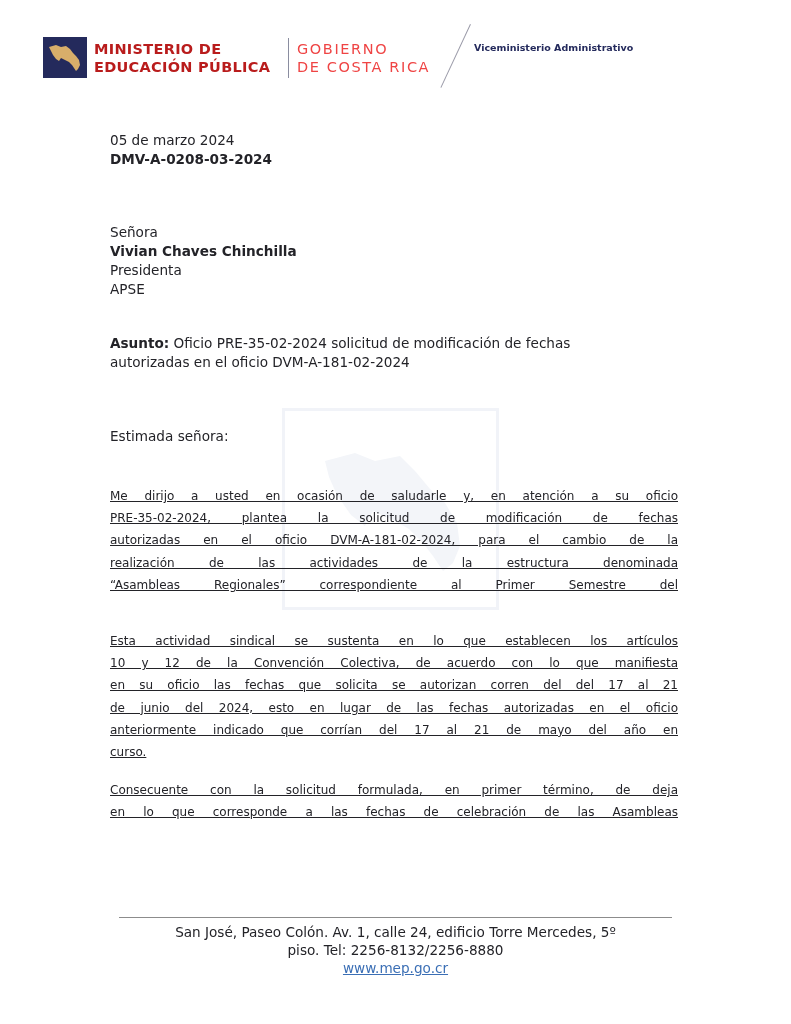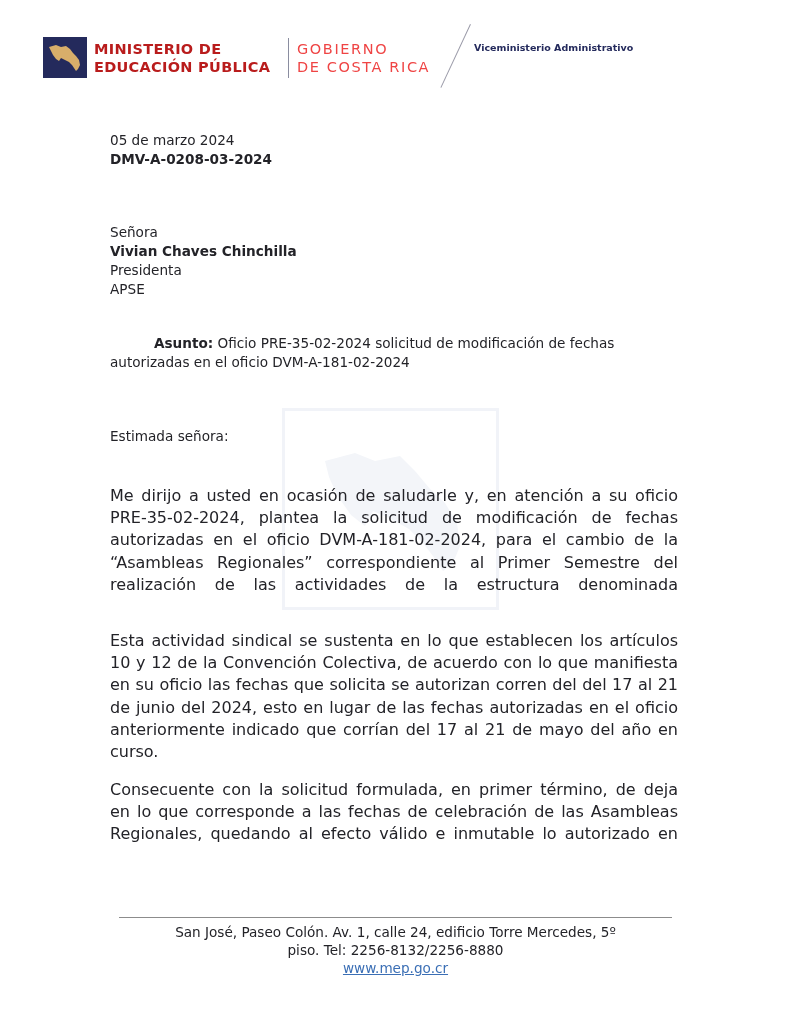--- a/index.html
+++ b/index.html
@@ -14,21 +14,21 @@
   .gobierno { position: absolute; left: 297px; top: 40px; color: #ef4444; font-size: 14.5px; line-height: 18px; letter-spacing: 1.6px; font-family: "DejaVu Sans", sans-serif; font-weight: normal; }
   .slash { position: absolute; left: 430px; top: 24px; width: 1px; height: 70px; background: #9a9aa8; transform: rotate(25deg); transform-origin: top left; left: 470px; }
   .vicemin { position: absolute; left: 474px; top: 42px; font-size: 9.5px; font-weight: bold; color: #242a5c; font-family: "DejaVu Sans", sans-serif; }
 
   .watermark { position: absolute; left: 282px; top: 408px; width: 217px; height: 202px; border: 3px solid #f1f3f8; background: #ffffff; }
   .watermark svg { position: absolute; left: 20px; top: 20px; }
 
   .content { position: absolute; left: 110px; top: 0; width: 568px; font-family: "DejaVu Sans", sans-serif; font-size: 13.6px; color: #232328; }
   .line { position: absolute; left: 0; white-space: nowrap; }
   .bold { font-weight: bold; }
-  .para { position: absolute; left: 0; width: 568px; line-height: 22.2px; text-align: justify; font-size: 16px; }
+  .para { position: absolute; left: 0; width: 568px; line-height: 22.2px; text-align: justify; font-size: 12px; text-decoration: underline; }
 
   .footer-line { position: absolute; left: 119px; top: 917px; width: 553px; height: 1px; background: #8c8c8c; }
   .footer-text { position: absolute; left: 100px; width: 591px; text-align: center; font-size: 13.6px; color: #232328; line-height: 20px; }
   .footer-link { position: absolute; left: 100px; width: 591px; text-align: center; top: 960px; font-size: 13.6px; color: #3b6fb5; text-decoration: underline; }
 </style>
 </head>
 <body>
 
 <div class="header">
   <div class="logo-box">
@@ -57,47 +57,46 @@
 
 <div class="content">
   <div class="line" style="top:132px;">05 de marzo 2024</div>
   <div class="line bold" style="top:151px;">DMV-A-0208-03-2024</div>
 
   <div class="line" style="top:224px;">Señora</div>
   <div class="line bold" style="top:243px;">Vivian Chaves Chinchilla</div>
   <div class="line" style="top:262px;">Presidenta</div>
   <div class="line" style="top:281px;">APSE</div>
 
-  <div class="line" style="top:335px;margin-left:44px;">
+  <div class="line" style="top:335px;">
     <span class="bold">Asunto:</span><span> Oficio PRE-35-02-2024 solicitud de modificación de fechas</span>
   </div>
   <div class="line" style="top:354px;">autorizadas en el oficio DVM-A-181-02-2024</div>
 
   <div class="line" style="top:428px;">Estimada señora:</div>
 
   <div class="para" style="top:485px;">
     <div style="text-align:justify;text-align-last:justify;">Me dirijo a usted en ocasión de saludarle y, en atención a su oficio</div>
     <div style="text-align:justify;text-align-last:justify;">PRE-35-02-2024, plantea la solicitud de modificación de fechas</div>
     <div style="text-align:justify;text-align-last:justify;">autorizadas en el oficio DVM-A-181-02-2024, para el cambio de la</div>
+    <div style="text-align:justify;text-align-last:justify;">realización de las actividades de la estructura denominada</div>
     <div style="text-align:justify;text-align-last:justify;">“Asambleas Regionales” correspondiente al Primer Semestre del</div>
-    <div style="text-align:justify;text-align-last:justify;">realización de las actividades de la estructura denominada</div>
   </div>
 
   <div class="para" style="top:630px;">
     <div style="text-align:justify;text-align-last:justify;">Esta actividad sindical se sustenta en lo que establecen los artículos</div>
     <div style="text-align:justify;text-align-last:justify;">10 y 12 de la Convención Colectiva, de acuerdo con lo que manifiesta</div>
     <div style="text-align:justify;text-align-last:justify;">en su oficio las fechas que solicita se autorizan corren del del 17 al 21</div>
     <div style="text-align:justify;text-align-last:justify;">de junio del 2024, esto en lugar de las fechas autorizadas en el oficio</div>
     <div style="text-align:justify;text-align-last:justify;">anteriormente indicado que corrían del 17 al 21 de mayo del año en</div>
     <div>curso.</div>
   </div>
 
   <div class="para" style="top:779px;">
     <div style="text-align:justify;text-align-last:justify;">Consecuente con la solicitud formulada, en primer término, de deja</div>
     <div style="text-align:justify;text-align-last:justify;">en lo que corresponde a las fechas de celebración de las Asambleas</div>
-    <div style="text-align:justify;text-align-last:justify;">Regionales, quedando al efecto válido e inmutable lo autorizado en</div>
   </div>
 </div>
 
 <div class="footer-line"></div>
 <div class="footer-text" style="top:922px;">San José, Paseo Colón. Av. 1, calle 24, edificio Torre Mercedes, 5º</div>
 <div class="footer-text" style="top:940px;">piso. Tel: 2256-8132/2256-8880</div>
 <div class="footer-link">www.mep.go.cr</div>
 
 </body></html>

